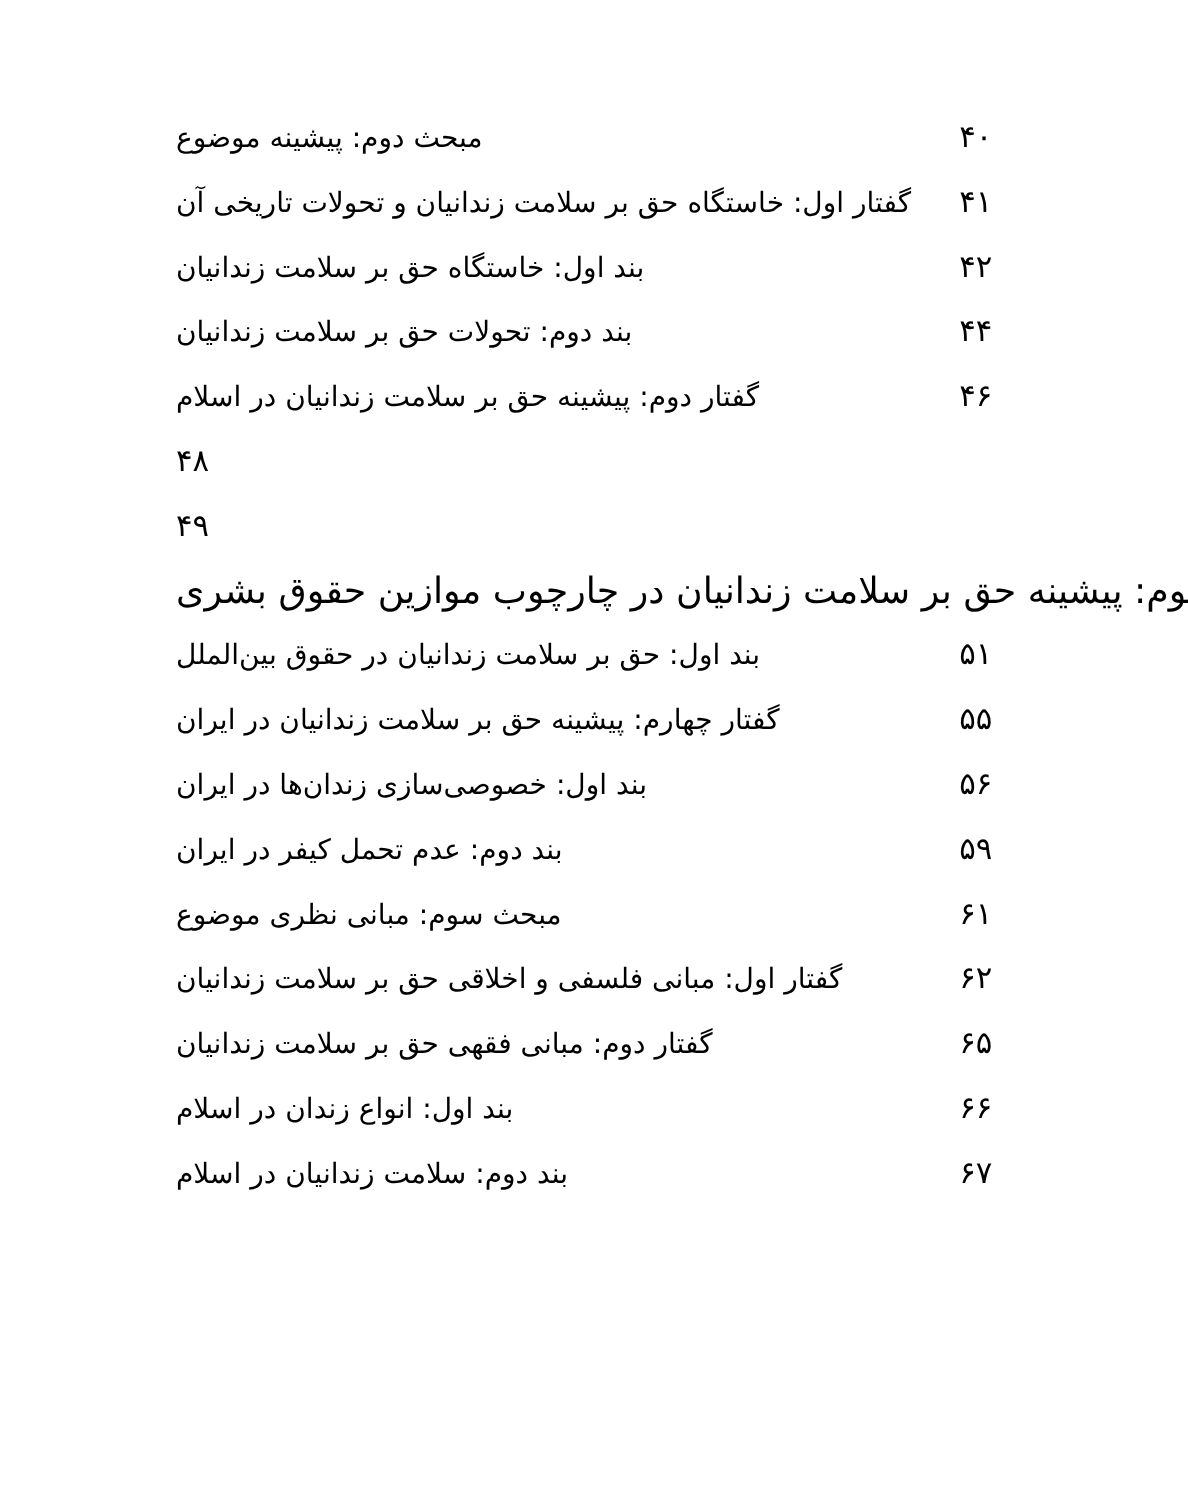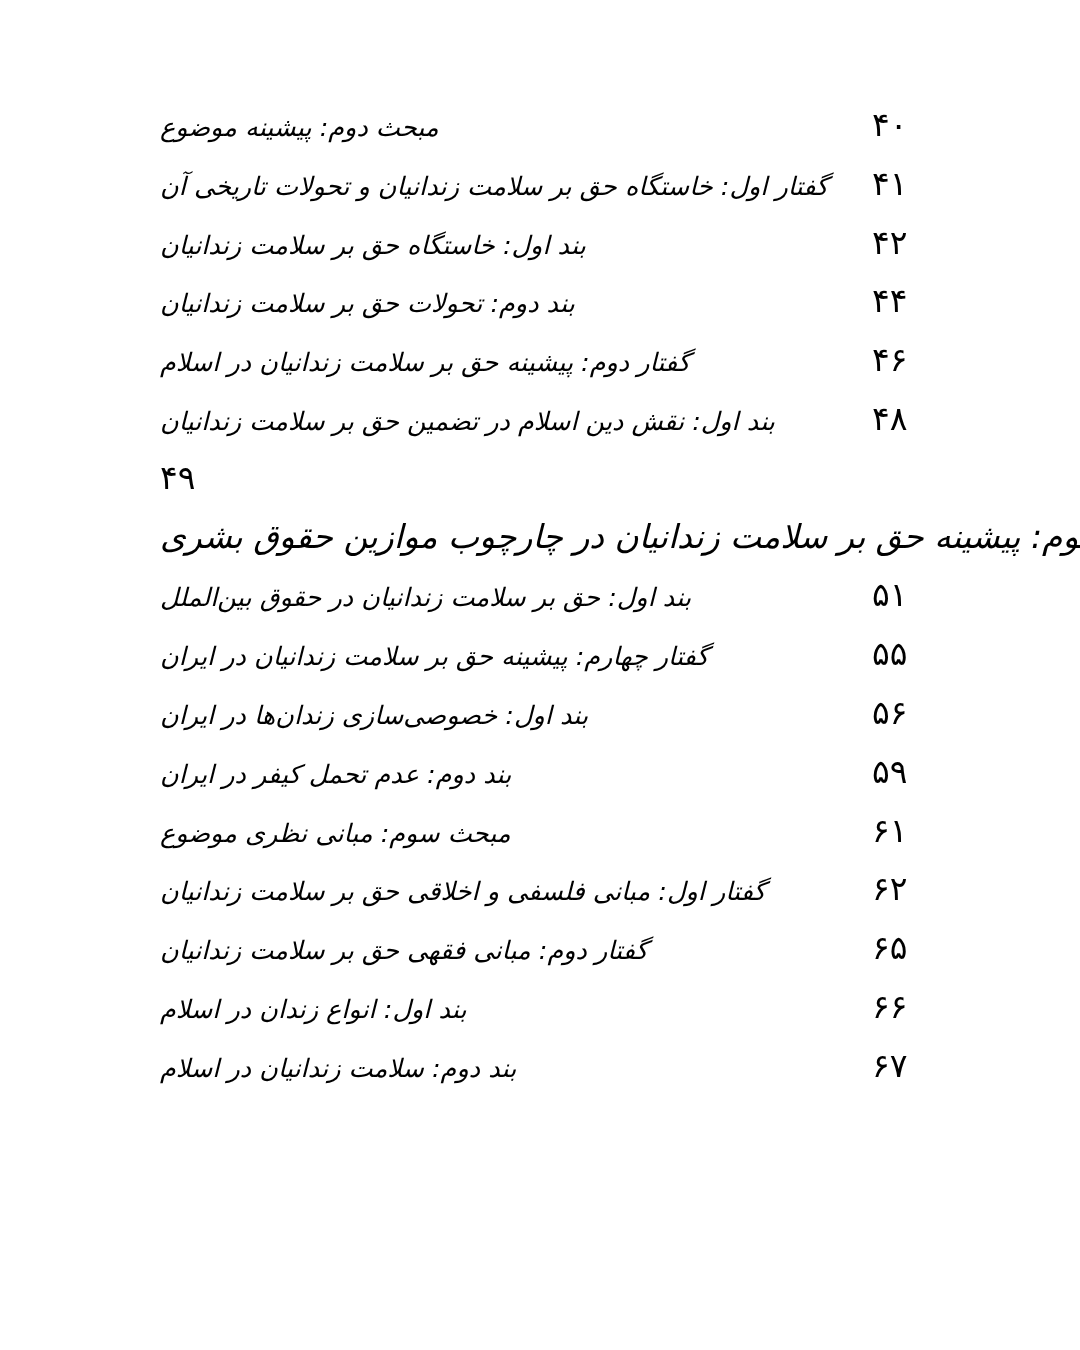--- a/index.html
+++ b/index.html
@@ -48,28 +48,27 @@
 
   .toc-title {
     direction: rtl;
     unicode-bidi: isolate;
     text-align: right;
     font-size: 25.5px;
     font-weight: 400;
     letter-spacing: 0px;
     flex: 0 1 auto;
     overflow: visible;
-    font-style: italic;
   }
 
   .toc-page-num {
     direction: rtl;
     unicode-bidi: isolate;
     text-align: left;
-    font-size: 33px;
+    font-size: 28px;
     font-weight: 400;
     flex: 0 0 auto;
     min-width: 46px;
   }
 
   
   .toc-row.wide .toc-title {
     font-size: 33px;
   }
 </style>
@@ -92,21 +91,20 @@
       </div>
       <div class="toc-row">
         <span class="toc-title">بند دوم: تحولات حق بر سلامت زندانیان</span>
         <span class="toc-page-num">۴۴</span>
       </div>
       <div class="toc-row">
         <span class="toc-title">گفتار دوم: پیشینه حق بر سلامت زندانیان در اسلام</span>
         <span class="toc-page-num">۴۶</span>
       </div>
       <div class="toc-row">
-        <span class="toc-title">بند اول: نقش دین اسلام در تضمین حق بر سلامت زندانیان</span>
         <span class="toc-page-num">۴۸</span>
       </div>
       <div class="toc-row">
         <span class="toc-page-num">۴۹</span>
       </div>
       <div class="toc-row wide">
         <span class="toc-title">گفتار سوم: پیشینه حق بر سلامت زندانیان در چارچوب موازین حقوق بشری</span>
         <span class="toc-page-num">۵۰</span>
       </div>
       <div class="toc-row">

